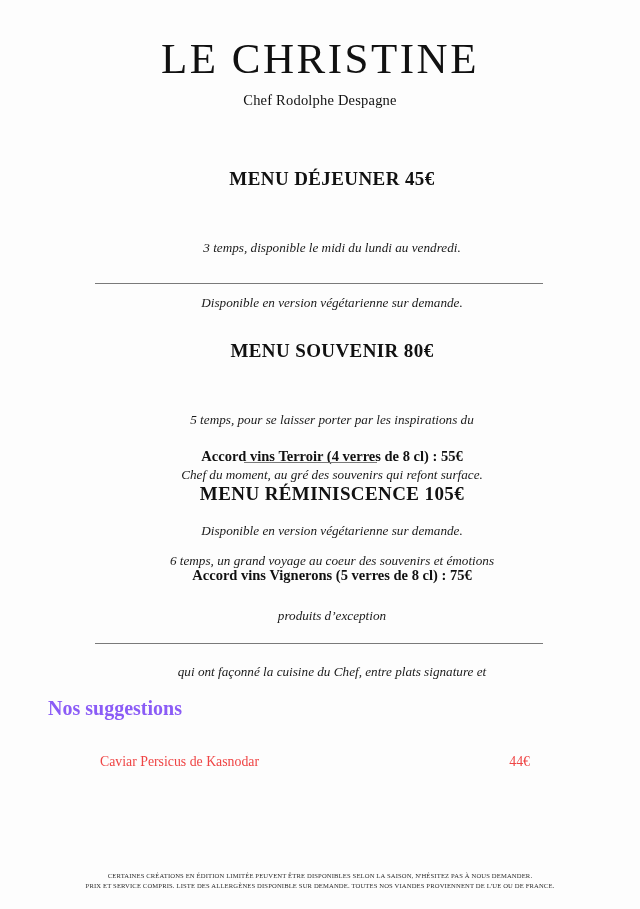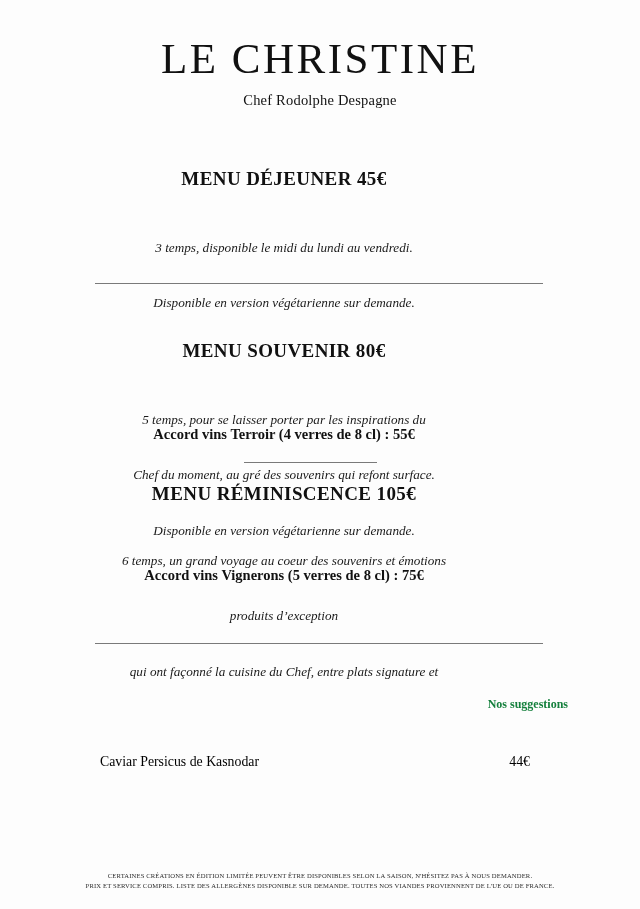--- a/index.html
+++ b/index.html
@@ -81,38 +81,38 @@
   }
   .rule-short {
     position: absolute;
     left: 244px;
     width: 133px;
     height: 0;
     border-top: 1.2px solid #7a7a7a;
   }
 
   
-  .pos { position: absolute; left: 0; width: 568px; }
+  .pos { position: absolute; left: 0; width: 568px; padding-left: 48px; }
 
   
   .suggestions-title {
-    font-size: 12px;
+    font-size: 20px;
     font-weight: bold;
-    text-align: right;
-    color: #15803d;
+    text-align: left;
+    color: #8b5cf6;
   }
   .suggestion-row {
     position: absolute;
     left: 100px;
     width: 430px;
     display: flex;
     justify-content: space-between;
     align-items: baseline;
     font-size: 13.8px;
-    color: #000000;
+    color: #ef4444;
   }
   .suggestion-name { text-align: left; }
   .suggestion-price { text-align: right; }
 
   
   .footer {
     position: absolute;
     left: 0;
     width: 640px;
     bottom: 18px;
@@ -149,21 +149,21 @@
   <div class="pos menu-block" style="top:340px;">
     <div class="menu-title">MENU SOUVENIR 80€</div>
   </div>
   <div class="pos menu-block" style="top:373px;">
     <p class="menu-desc">
       <span class="menu-desc-line">5 temps, pour se laisser porter par les inspirations du</span>
       <span class="menu-desc-line">Chef du moment, au gré des souvenirs qui refont surface.</span>
       <span class="menu-desc-line">Disponible en version végétarienne sur demande.</span>
     </p>
   </div>
-  <div class="pos menu-block" style="top:426px;">
+  <div class="pos menu-block" style="top:448px;">
     <div class="menu-pairing">Accord vins Terroir (4 verres de 8 cl) : 55€</div>
   </div>
 
   <div class="rule-short" style="top:462px;"></div>
 
   <div class="pos menu-block" style="top:483px;">
     <div class="menu-title">MENU RÉMINISCENCE 105€</div>
   </div>
   <div class="pos menu-block" style="top:514px;">
     <p class="menu-desc">

